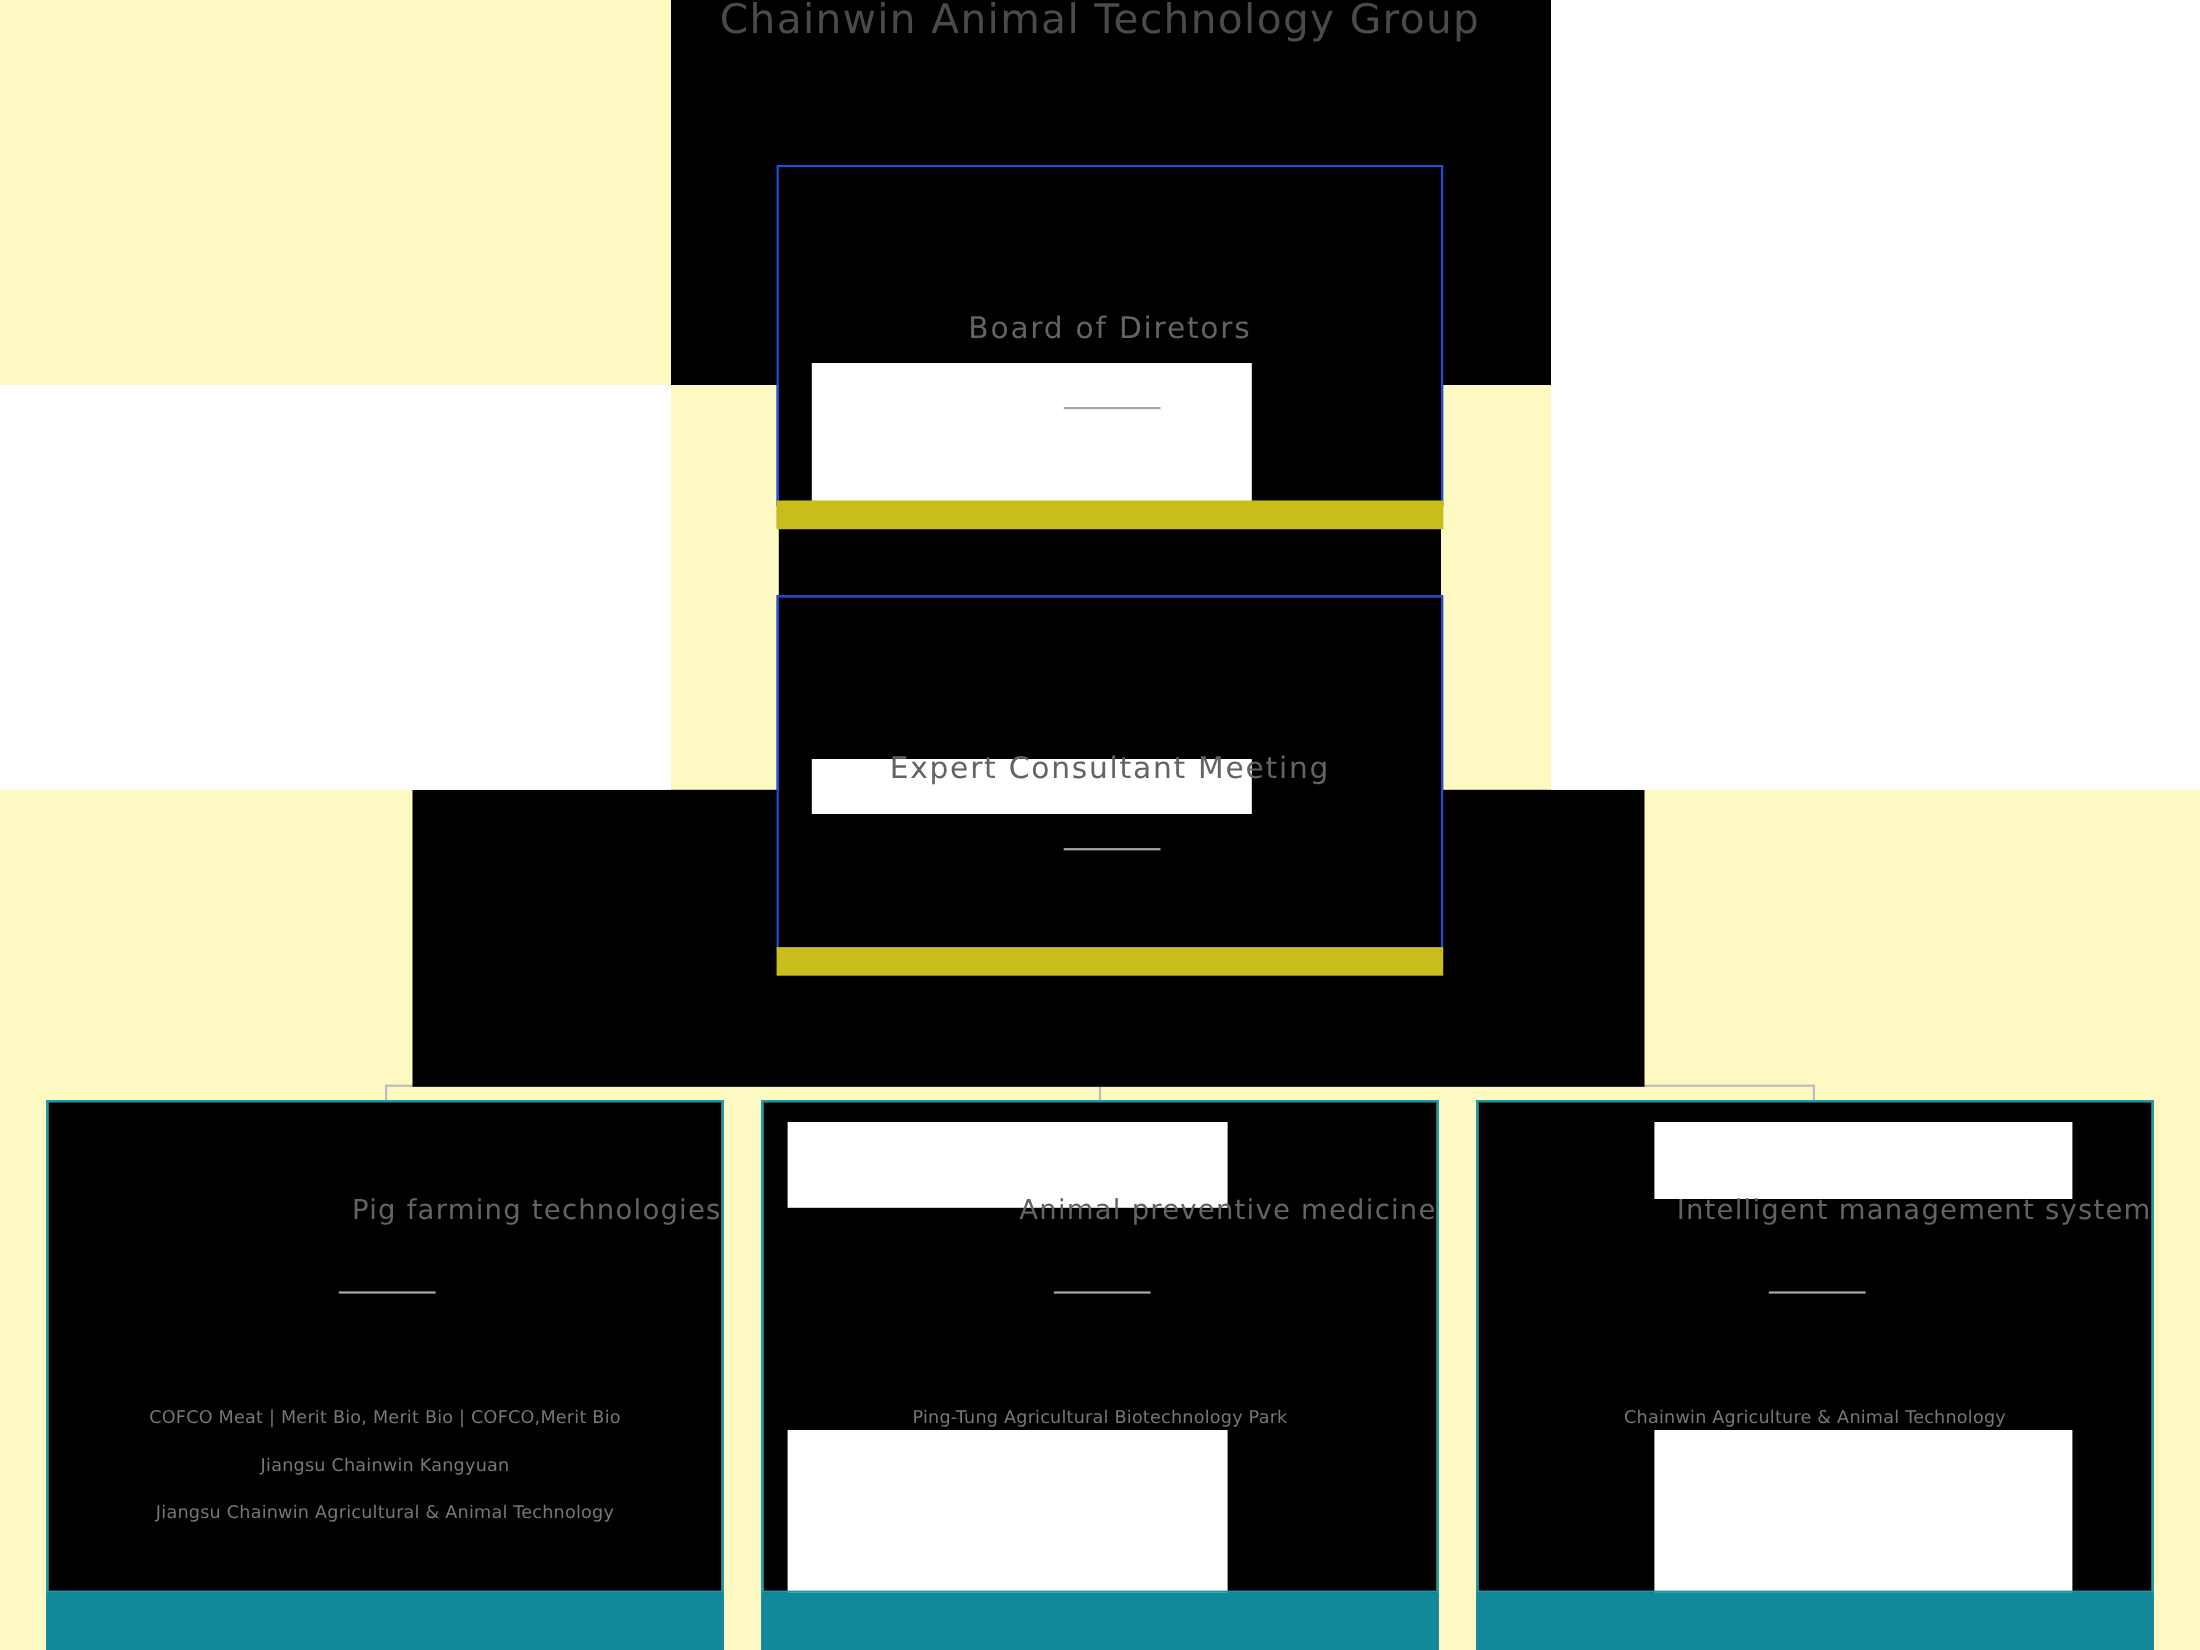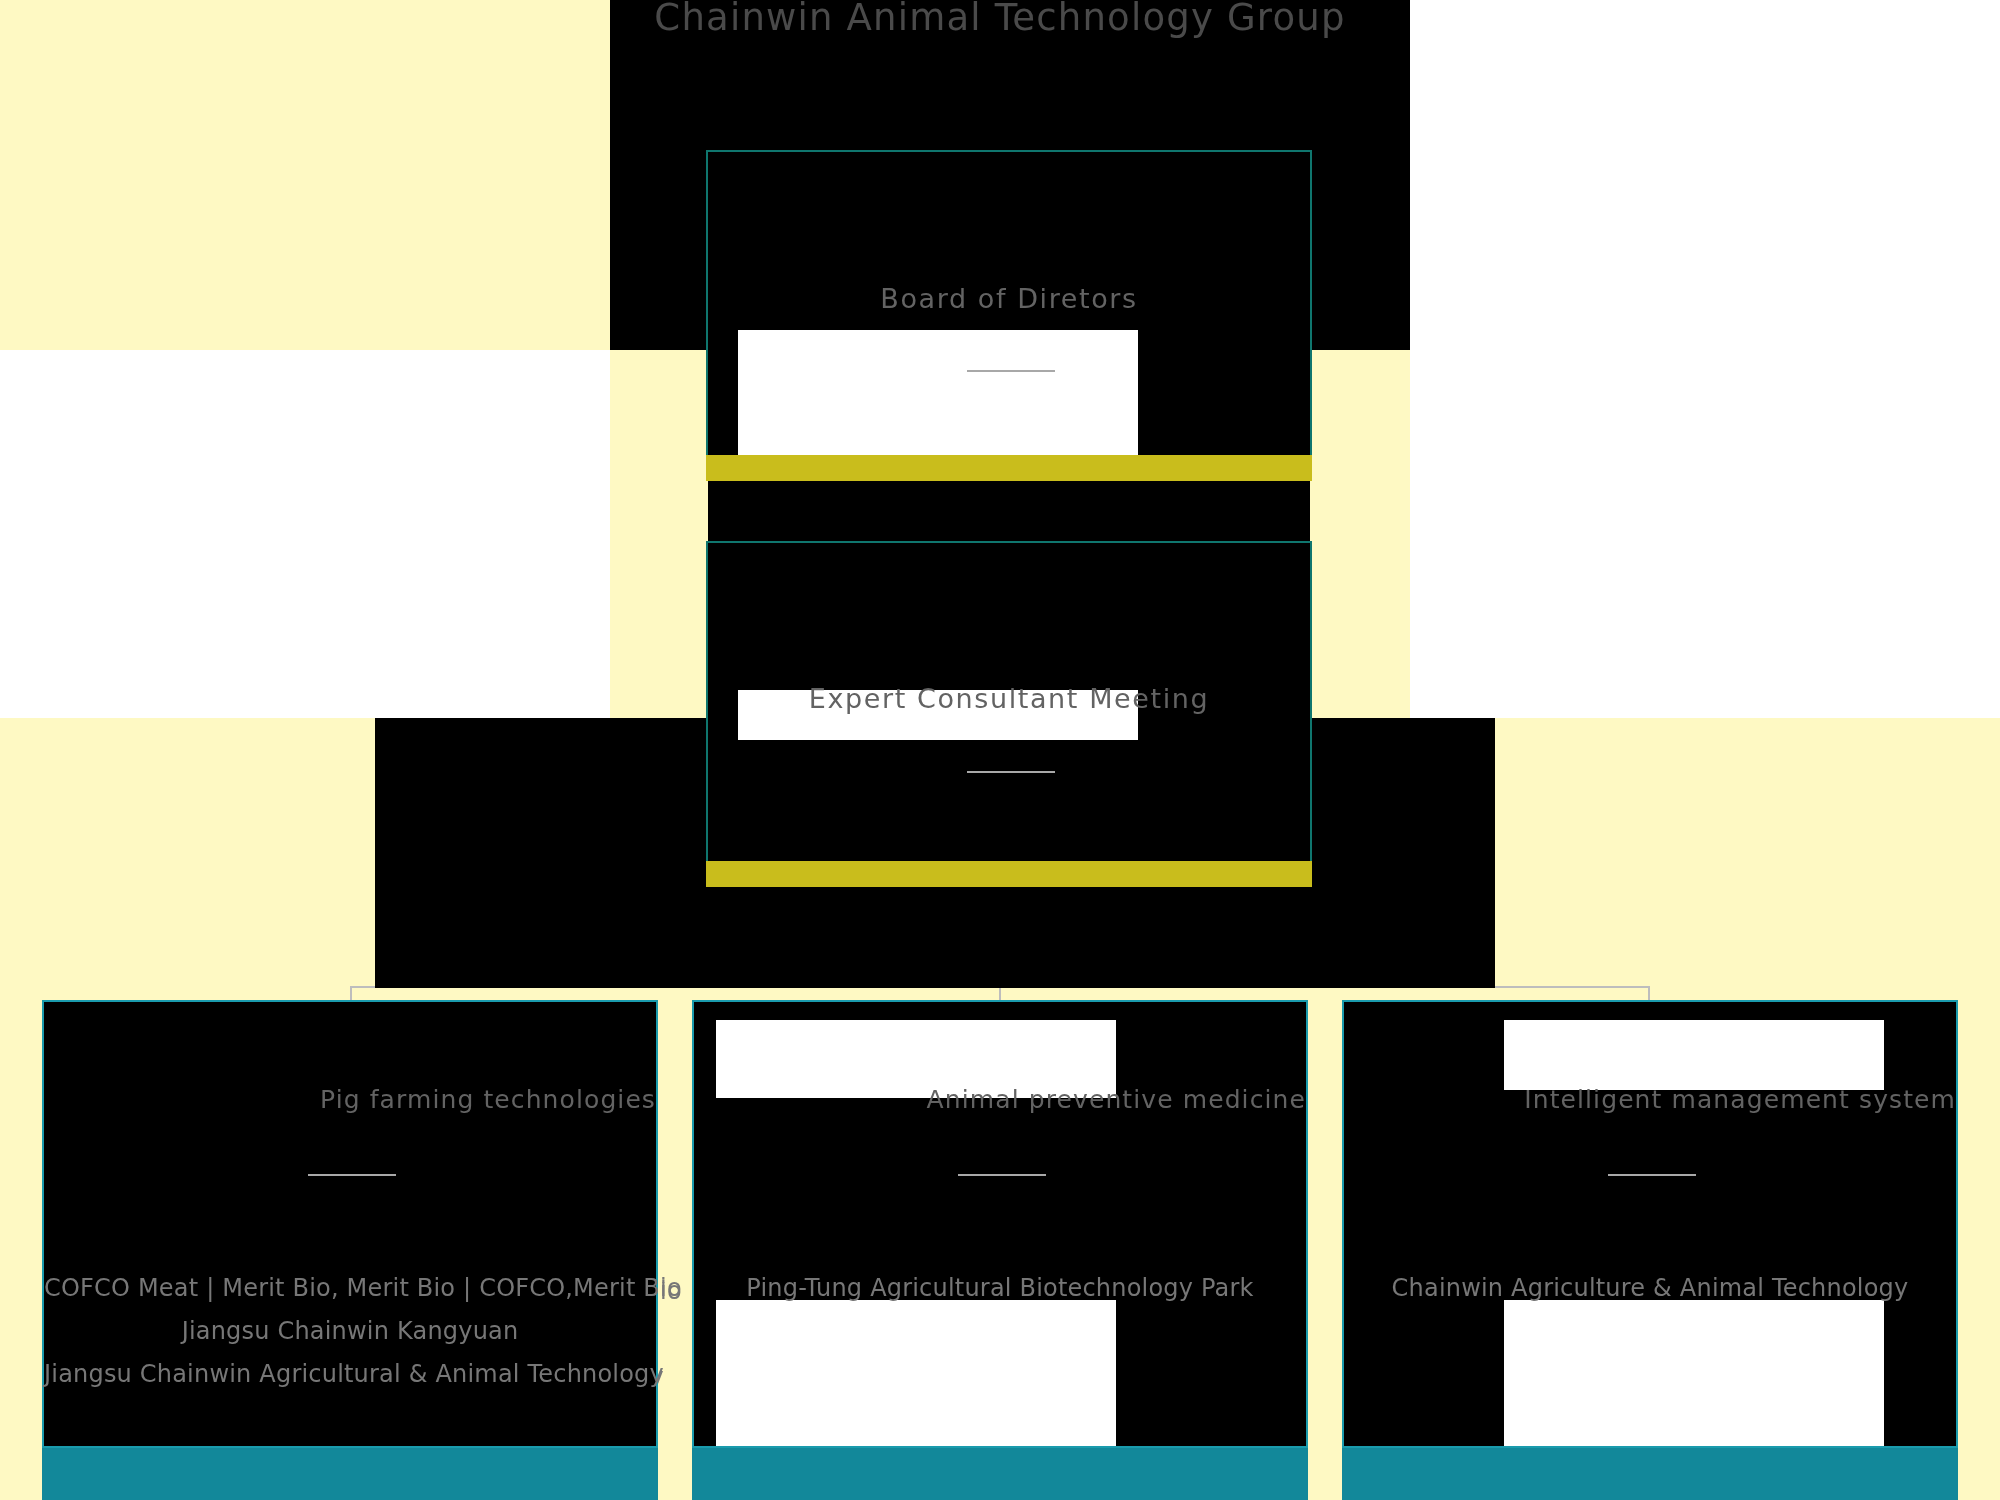--- a/index.html
+++ b/index.html
@@ -38,21 +38,21 @@
     color: #4a4a4a;
     font-family: "DejaVu Sans", sans-serif;
     font-weight: 400;
     line-height: 44px;
     white-space: nowrap;
   }
 
   
   .yellow-box {
     position: absolute;
-    border: 2px solid #0f766e;
+    border: 2px solid #1d4ed8;
     background: transparent;
     box-sizing: border-box;
   }
   .yellow-box .box-label {
     position: absolute;
     left: 0;
     width: 100%;
     text-align: center;
     color: #636363;
     font-size: 27px;
@@ -87,21 +87,21 @@
     height: 2px;
     background: #a8a8a8;
     width: 88px;
   }
   .card-lines {
     position: absolute;
     left: 0;
     width: 100%;
     text-align: center;
     color: #777777;
-    font-size: 24px;
+    font-size: 16px;
     line-height: 43px;
     letter-spacing: 0.2px;
   }
   .card-lines div { white-space: nowrap; }
   .teal-bar {
     position: absolute;
     background: #12889a;
   }
 
   

